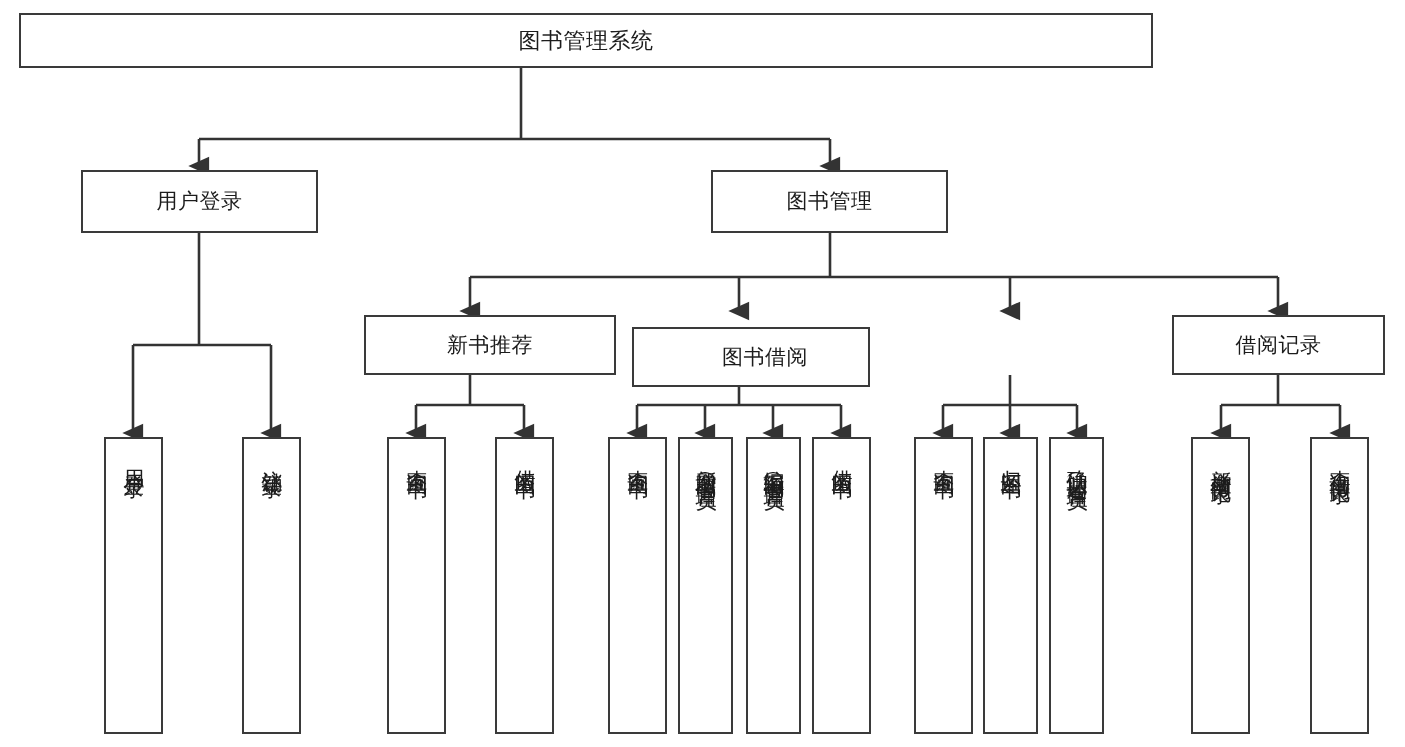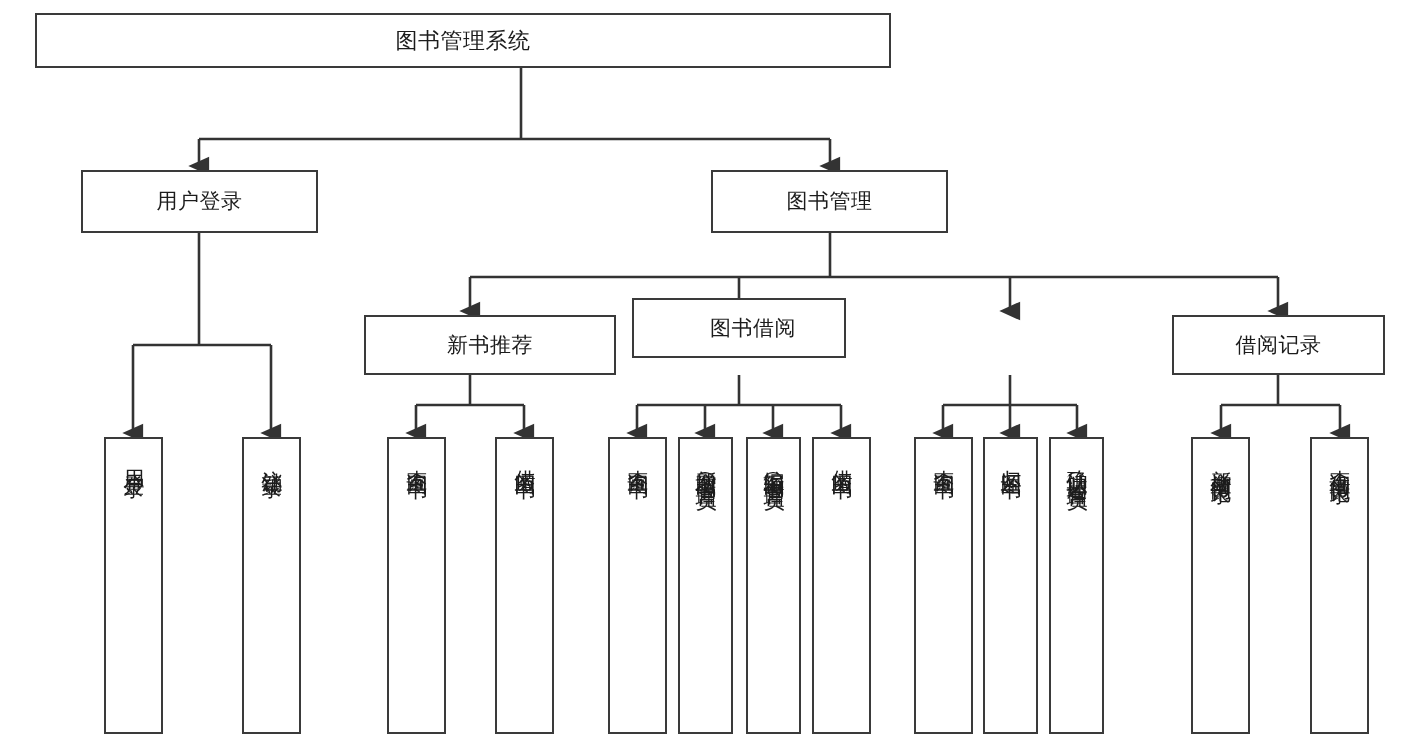--- a/index.html
+++ b/index.html
@@ -124,35 +124,35 @@
       <path d="M1010,405 L1010,433" marker-end="url(#arrow)"></path>
       <path d="M1077,405 L1077,433" marker-end="url(#arrow)"></path>
 
       <path d="M1278,375 L1278,405"></path>
       <path d="M1221,405 L1340,405"></path>
       <path d="M1221,405 L1221,433" marker-end="url(#arrow)"></path>
       <path d="M1340,405 L1340,433" marker-end="url(#arrow)"></path>
     </g>
   </svg>
 
-  <div class="node root" style="left:19px; top:13px; width:856px; height:55px;margin-left:16px;">
+  <div class="node root" style="left:19px; top:13px; width:1134px; height:55px;">
     <span class="label">图书管理系统</span>
   </div>
 
   <div class="node lvl2" style="left:81px; top:170px; width:237px; height:63px;">
     <span class="label">用户登录</span>
   </div>
   <div class="node lvl2" style="left:711px; top:170px; width:237px; height:63px;">
     <span class="label">图书管理</span>
   </div>
 
   <div class="node lvl3" style="left:364px; top:315px; width:252px; height:60px;">
     <span class="label">新书推荐</span>
   </div>
-  <div class="node lvl3" style="left:632px; top:298px; width:214px; height:60px;padding-left:28px;">
+  <div class="node lvl3" style="left:632px; top:327px; width:238px; height:60px;padding-left:28px;">
     <span class="label">图书借阅</span>
   </div>
   <div class="node lvl3" style="left:1172px; top:315px; width:213px; height:60px;text-align:center;">
     <span class="label">借阅记录</span>
   </div>
 
   <div class="node leaf" style="left:104px; top:437px; width:59px; height:297px;">
     <span class="label">用户登录</span>
   </div>
   <div class="node leaf" style="left:242px; top:437px; width:59px; height:297px;">

